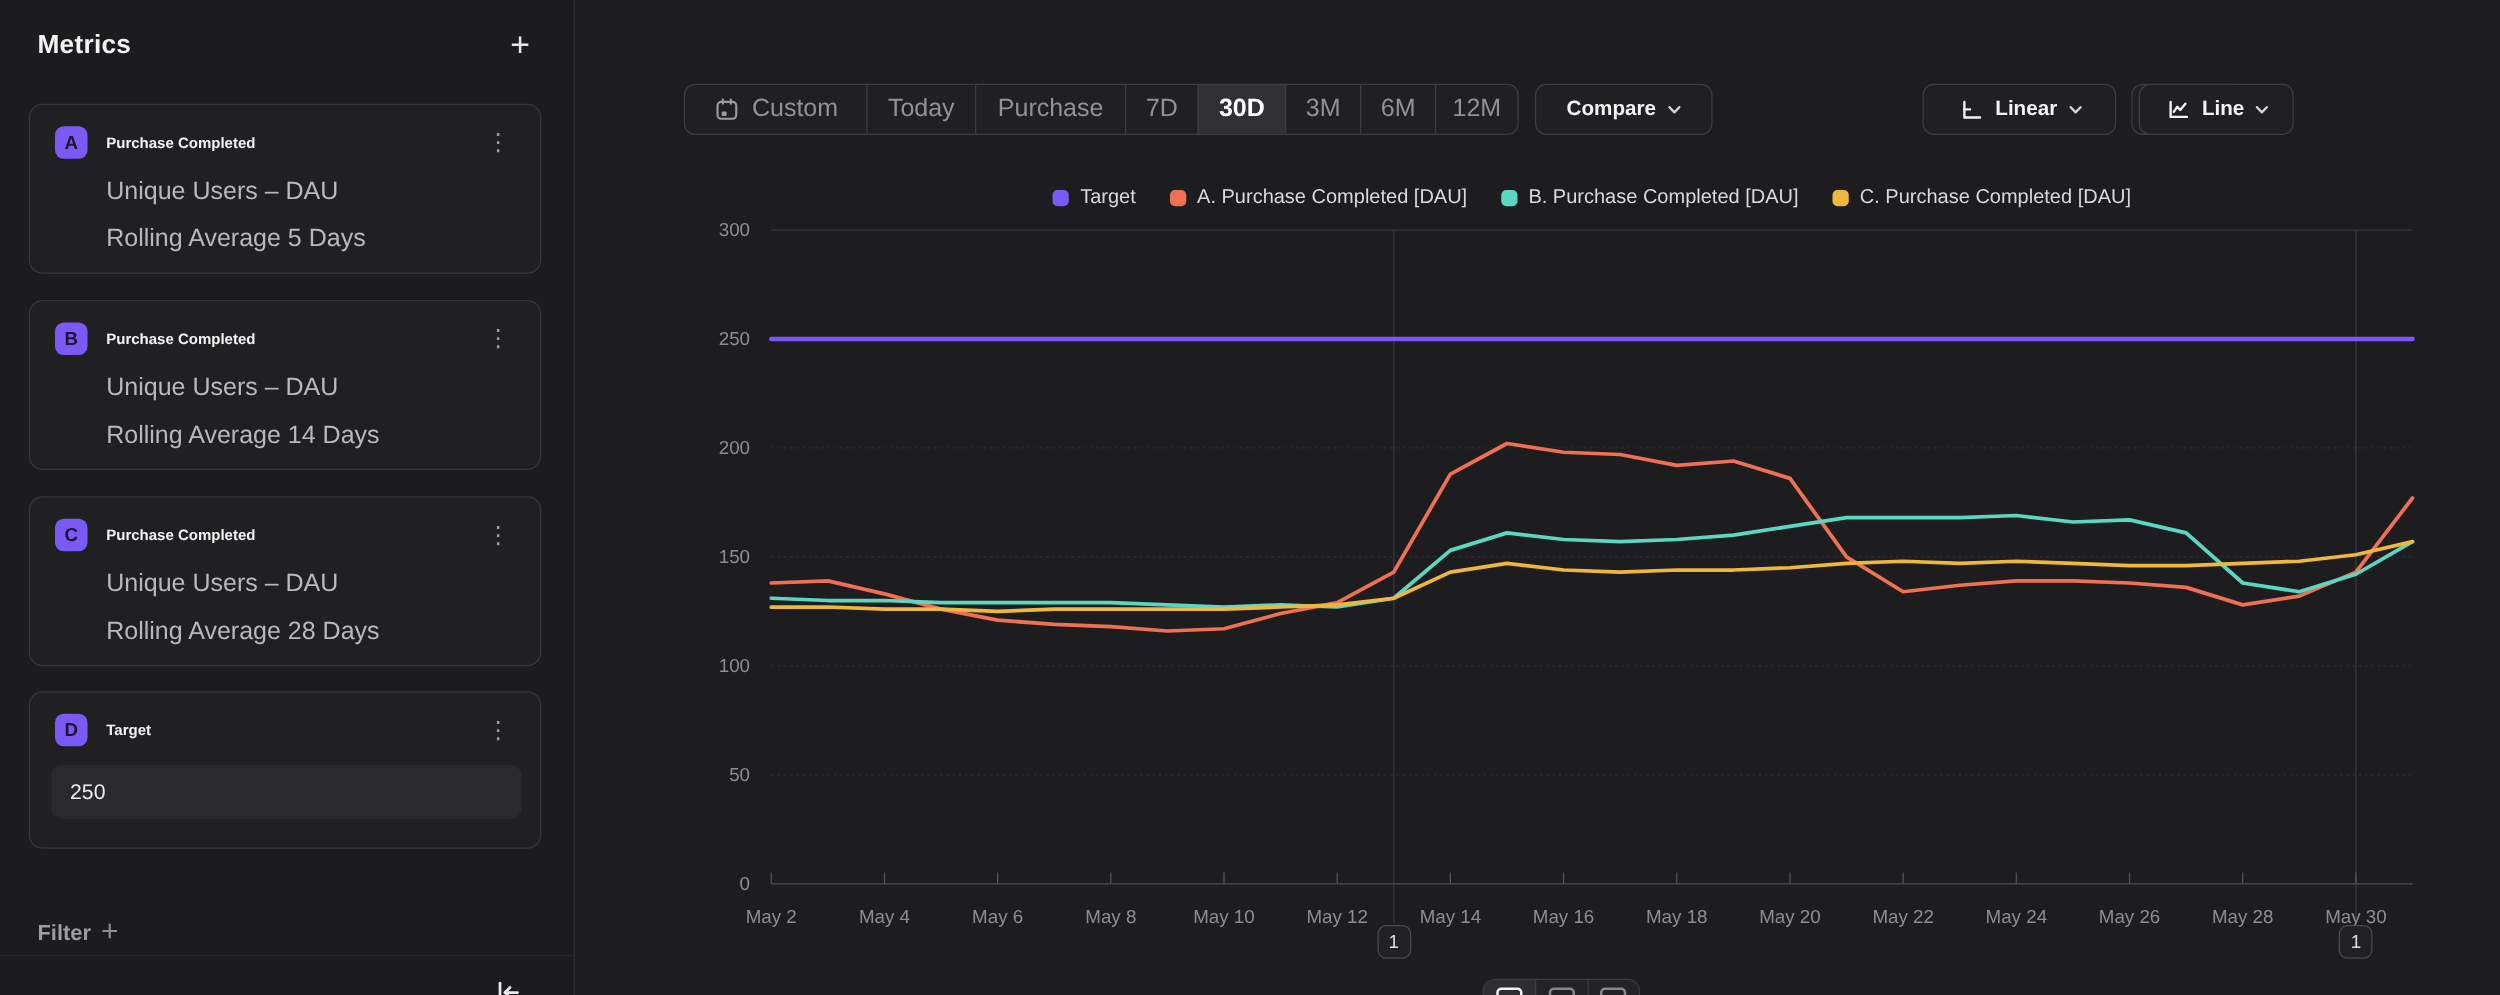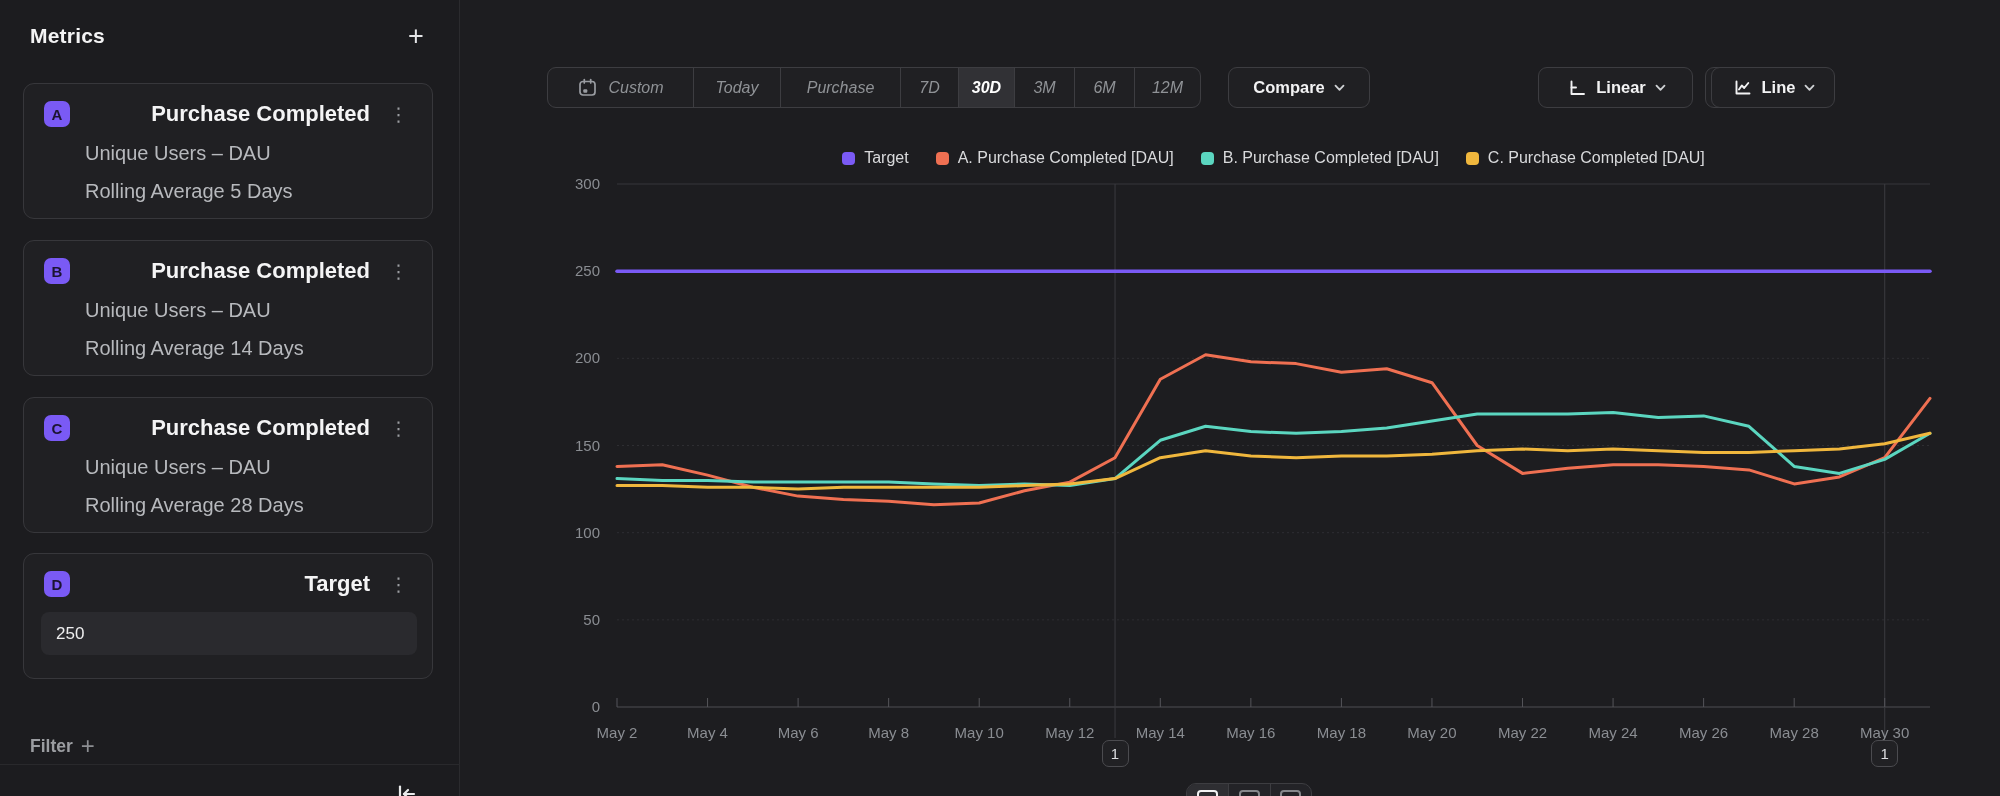--- a/index.html
+++ b/index.html
@@ -30,21 +30,21 @@
     padding:17px 20px;
   }
   .card-a { top:83px; } .card-b { top:240px; } .card-c { top:397px; }
   .card-d { top:553px; height:126px; }
   .card-head { display:flex; align-items:center; gap:15px; }
   .metric-badge {
     width:26px; height:26px; border-radius:7px; background:#7a5af5;
     color:#1c1432; font-size:15px; font-weight:700;
     display:flex; align-items:center; justify-content:center; flex:0 0 auto;
   }
-  .metric-title { flex:1; font-size:22px; font-weight:700; color:#f4f4f5;text-align:right; }
+  .metric-title { flex:1; font-size:12px; font-weight:700; color:#f4f4f5; }
   .kebab { color:#9b9da1; font-size:19px; line-height:1; padding:2px 4px; cursor:pointer; }
   .metric-sub { margin:15px 0 0 41px; font-size:20px; color:#b7b9bd; }
   .target-input {
     display:block; margin:15px 0 0 -3px; width:376px; height:43px;
     background:#2a2a2e; border:none; border-radius:8px;
     color:#ededee; font-size:17px; padding:0 15px;
     font-family:"Liberation Sans", sans-serif;
   }
   .filter-row {
     position:absolute; top:731px; left:30px; right:28px; height:30px;
@@ -55,29 +55,29 @@
   .sidebar-divider { position:absolute; top:764px; left:0; width:460px; border-top:1px solid #29292c; }
   .collapse-btn { position:absolute; top:781px; right:40px; cursor:pointer; }
   
   .range-group {
     position:absolute; left:547px; top:67px; height:41px;
     display:flex; border:1px solid #3d3d41; border-radius:9px;
     background:#202023; overflow:hidden;
   }
   .range-seg {
     display:flex; align-items:center; justify-content:center; gap:10px;
-    font-size:16px; color:#8f9296; font-weight:500; cursor:pointer;
-    border-left:1px solid #3d3d41; white-space:nowrap;font-style:italic;
+    font-size:20px; color:#8f9296; font-weight:500; cursor:pointer;
+    border-left:1px solid #3d3d41; white-space:nowrap;
   }
   .range-seg:first-child { border-left:none; }
   .range-seg:nth-child(1){ width:145px; }
   .range-seg:nth-child(2){ width:87px; }
   .range-seg:nth-child(3){ width:120px; }
   .range-seg:nth-child(4){ width:58px; }
-  .range-seg:nth-child(5){ width:56px; }
+  .range-seg:nth-child(5){ width:70px; }
   .range-seg:nth-child(6){ width:60px;text-align:right; }
   .range-seg:nth-child(7){ width:60px; }
   .range-seg:nth-child(8){ width:66px; }
   .range-seg.active { background:#313135; color:#ffffff; font-weight:700; }
   .tool-btn {
     position:absolute; top:67px; height:41px;
     display:flex; align-items:center; justify-content:center; gap:9px;
     border:1px solid #3d3d41; border-radius:9px; background:#202023;
     font-size:16.5px; font-weight:700; color:#f2f2f3; cursor:pointer;
   }

